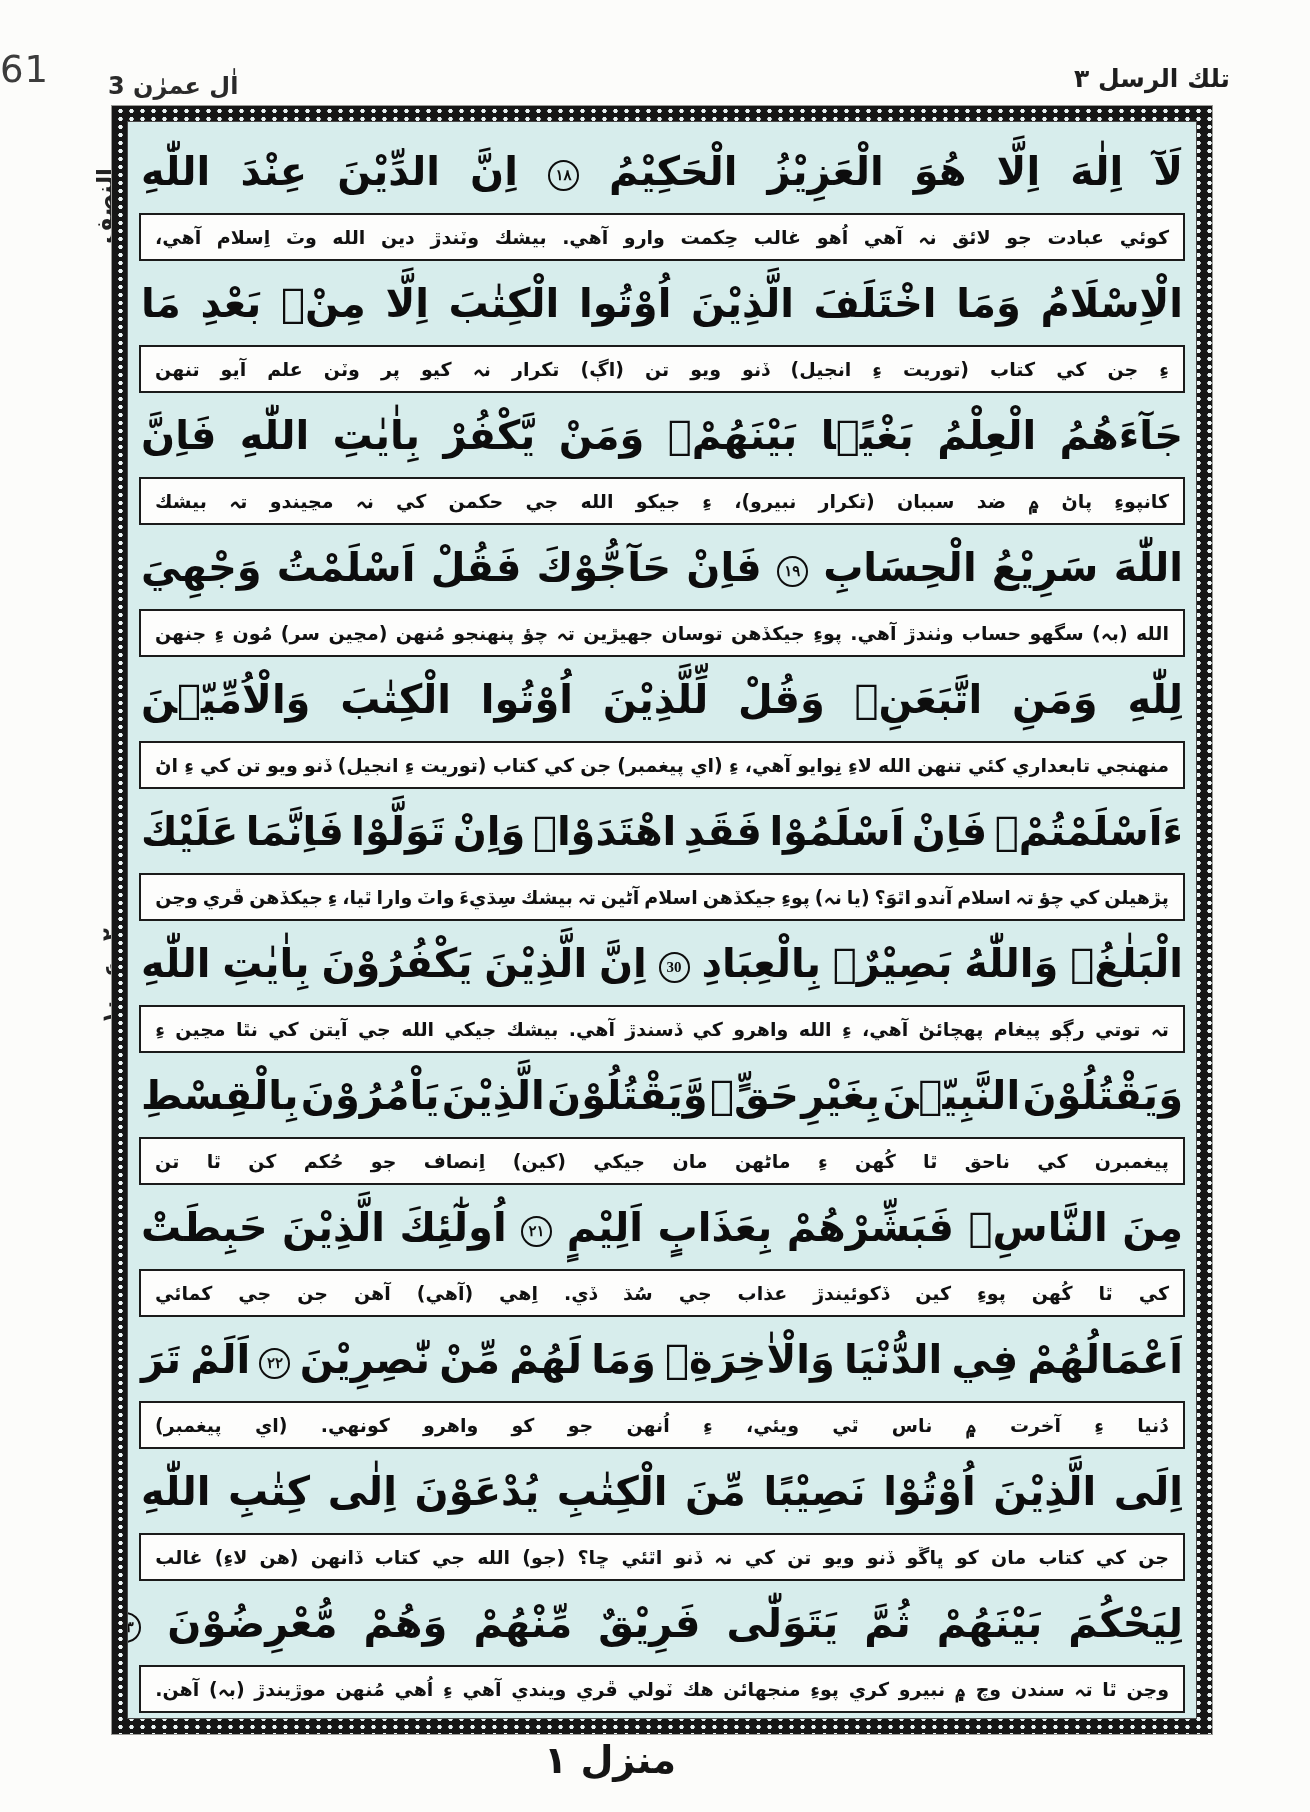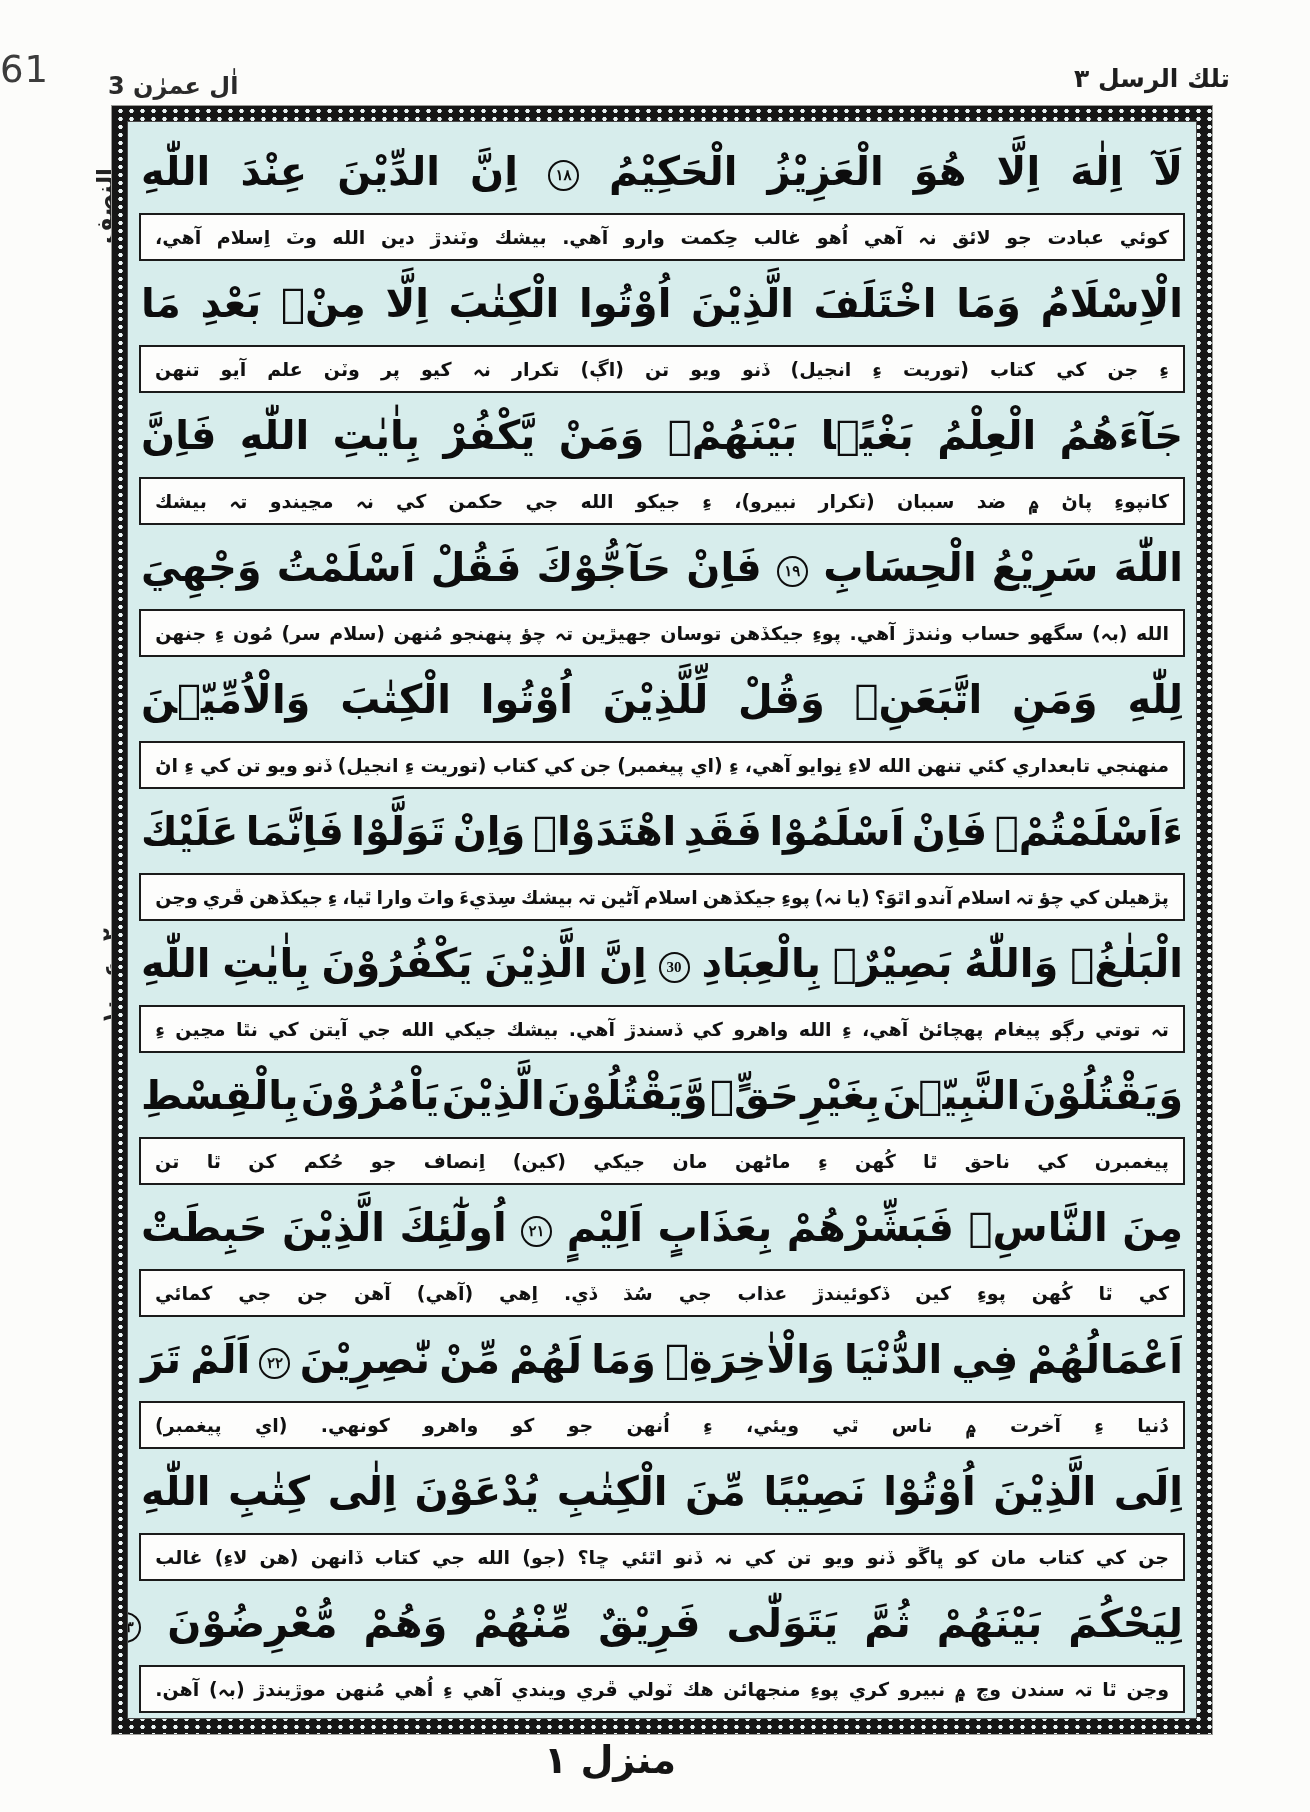--- a/index.html
+++ b/index.html
@@ -236,21 +236,21 @@
           <span class="tw">وٺندڙ</span>
           <span class="tw">آهي.</span>
           <span class="tw">پوءِ</span>
           <span class="tw">جيكڏهن</span>
           <span class="tw">توسان</span>
           <span class="tw">جھيڙين</span>
           <span class="tw">تہ</span>
           <span class="tw">چؤ</span>
           <span class="tw">پنهنجو</span>
           <span class="tw">مُنهن</span>
-          <span class="tw">(سلام</span>
+          <span class="tw">(مڃين</span>
           <span class="tw">سر)</span>
           <span class="tw">مُون</span>
           <span class="tw">ءِ</span>
           <span class="tw">جنهن</span>
         </div>
         <div class="arabic-row">
           <span class="aw">لِلّٰهِ</span>
           <span class="aw">وَمَنِ</span>
           <span class="aw">اتَّبَعَنِۭ</span>
           <span class="aw">وَقُلْ</span>

